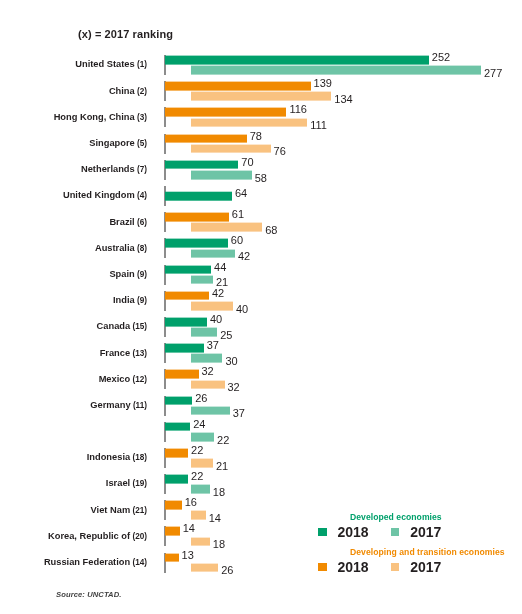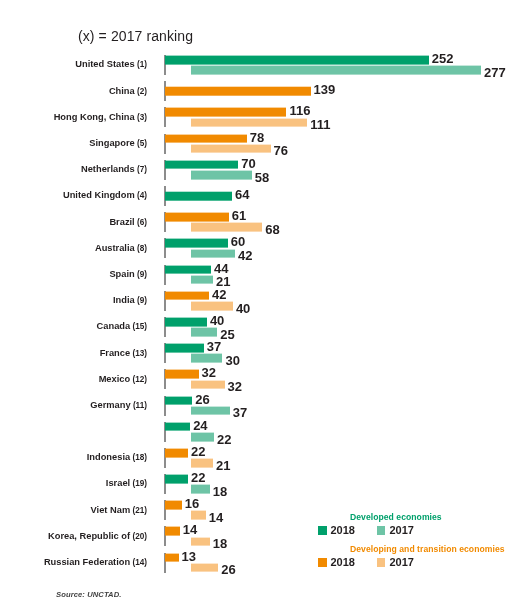--- a/index.html
+++ b/index.html
@@ -8,21 +8,21 @@
     background:#ffffff;
     font-family:"Liberation Sans", sans-serif;
     position:relative;
     overflow:hidden;
     -webkit-font-smoothing:antialiased;
   }
   #chart-root{position:absolute;inset:0;}
 
   .ranking-note{
     position:absolute;left:78px;top:28px;
-    font-size:14px;font-weight:400;color:#231f20;
+    font-size:11px;font-weight:700;color:#231f20;
     letter-spacing:0.1px;
   }
 
   .plot{
     position:absolute;left:0;top:52px;
     width:522px;
   }
 
   .row{
     position:relative;
@@ -63,22 +63,22 @@
     display:flex;
     align-items:center;
   }
   .bar-line + .bar-line{margin-top:1.6px;padding-left:26px;}
 
   .bar{
     height:8.6px;
     display:block;
   }
   .bar-value{
-    font-size:13px;
-    font-weight:700;
+    font-size:11px;
+    font-weight:400;
     color:#231f20;
     margin-left:3px;
     white-space:nowrap;
     line-height:1;
     text-align:right;
   }
   .bar-line.upper .bar-value{align-self:flex-start;margin-top:-4px;}
   .bar-line.lower .bar-value{align-self:flex-end;margin-bottom:-4px;}
 
   .legend{
@@ -95,22 +95,23 @@
     margin-left:32px;
   }
   .legend-items{display:flex;align-items:center;}
   .legend-item{display:flex;align-items:center;margin-right:22px;}
   .legend-swatch{
     width:8.5px;height:8.5px;
     margin-right:4px;
     display:block;
   }
   .legend-label{
-    font-size:11px;font-weight:700;color:#231f20;
+    font-size:14px;font-weight:700;color:#231f20;
     line-height:1;
+    margin-left:7px;
   }
 
   .source{
     position:absolute;
     left:56px;top:590px;
     font-size:7.6px;
     font-style:italic;
     color:#3f3f3f;
     letter-spacing:0.1px;
     font-weight:bold;
@@ -139,20 +140,24 @@
         </div>
       </div>
       <div class="row">
         <div class="row-label"><span>China</span><span class="rank"> (2)</span></div>
         <div class="axis-tick"></div>
         <div class="bars">
           <div class="bar-line upper">
             <span class="bar" style="width: 145.523px; background: rgb(241, 138, 0);"></span>
             <span class="bar-value">139</span>
           </div>
+          <div class="bar-line lower">
+            <span class="bar" style="width: 140.289px; background: rgb(249, 194, 128);"></span>
+            <span class="bar-value">134</span>
+          </div>
         </div>
       </div>
       <div class="row">
         <div class="row-label"><span>Hong Kong, China</span><span class="rank"> (3)</span></div>
         <div class="axis-tick"></div>
         <div class="bars">
           <div class="bar-line upper">
             <span class="bar" style="width: 121.444px; background: rgb(241, 138, 0);"></span>
             <span class="bar-value">116</span>
           </div>

